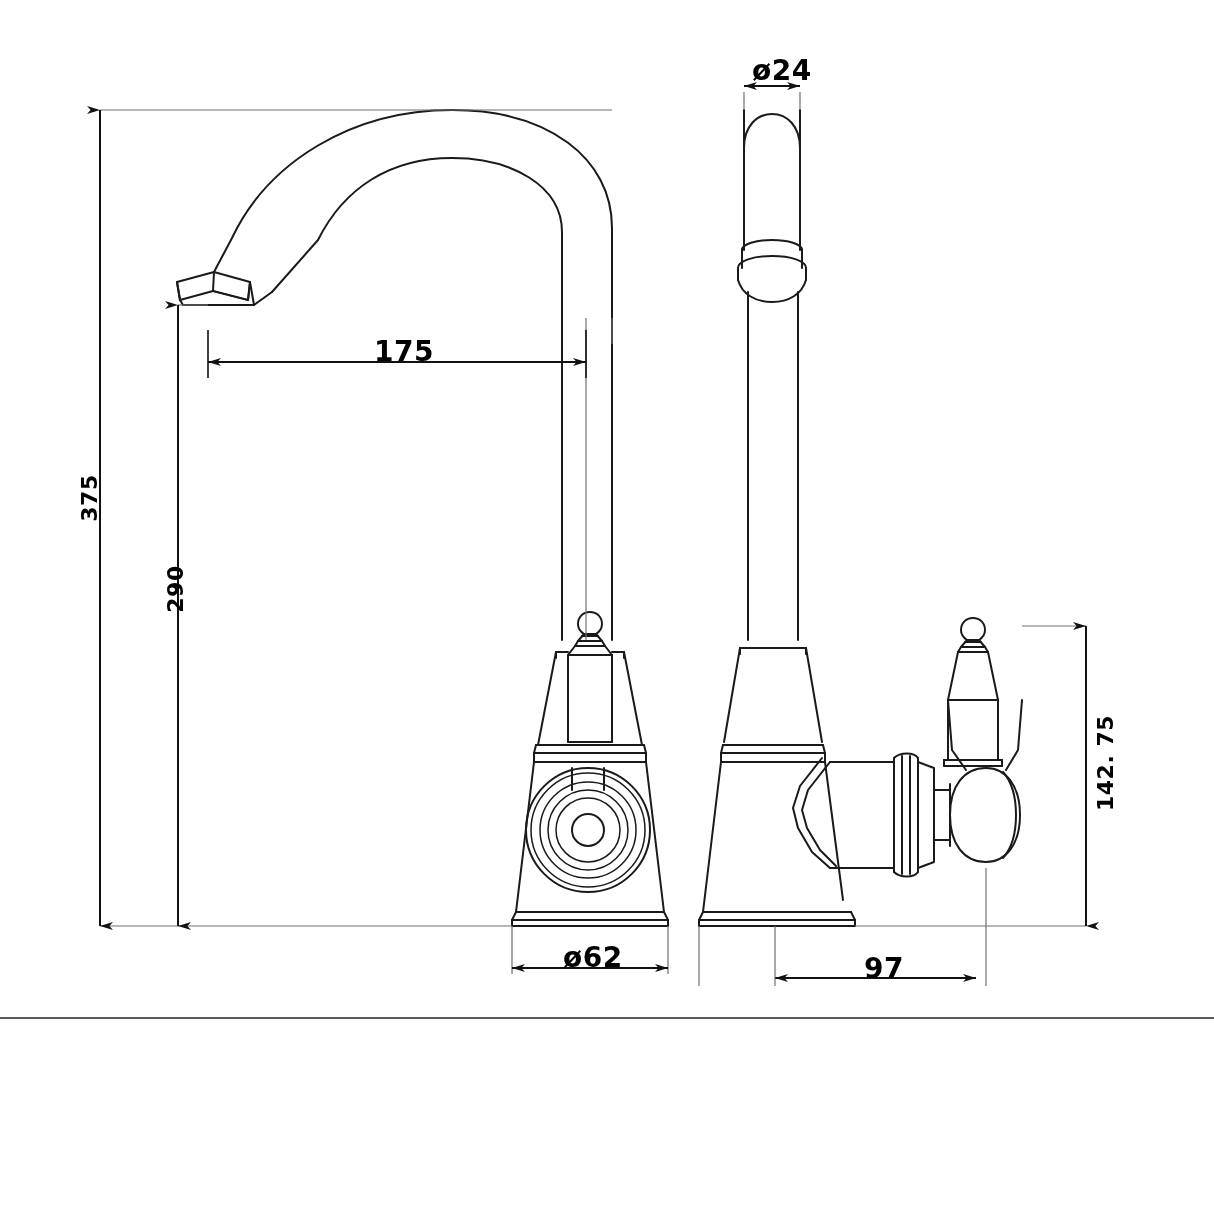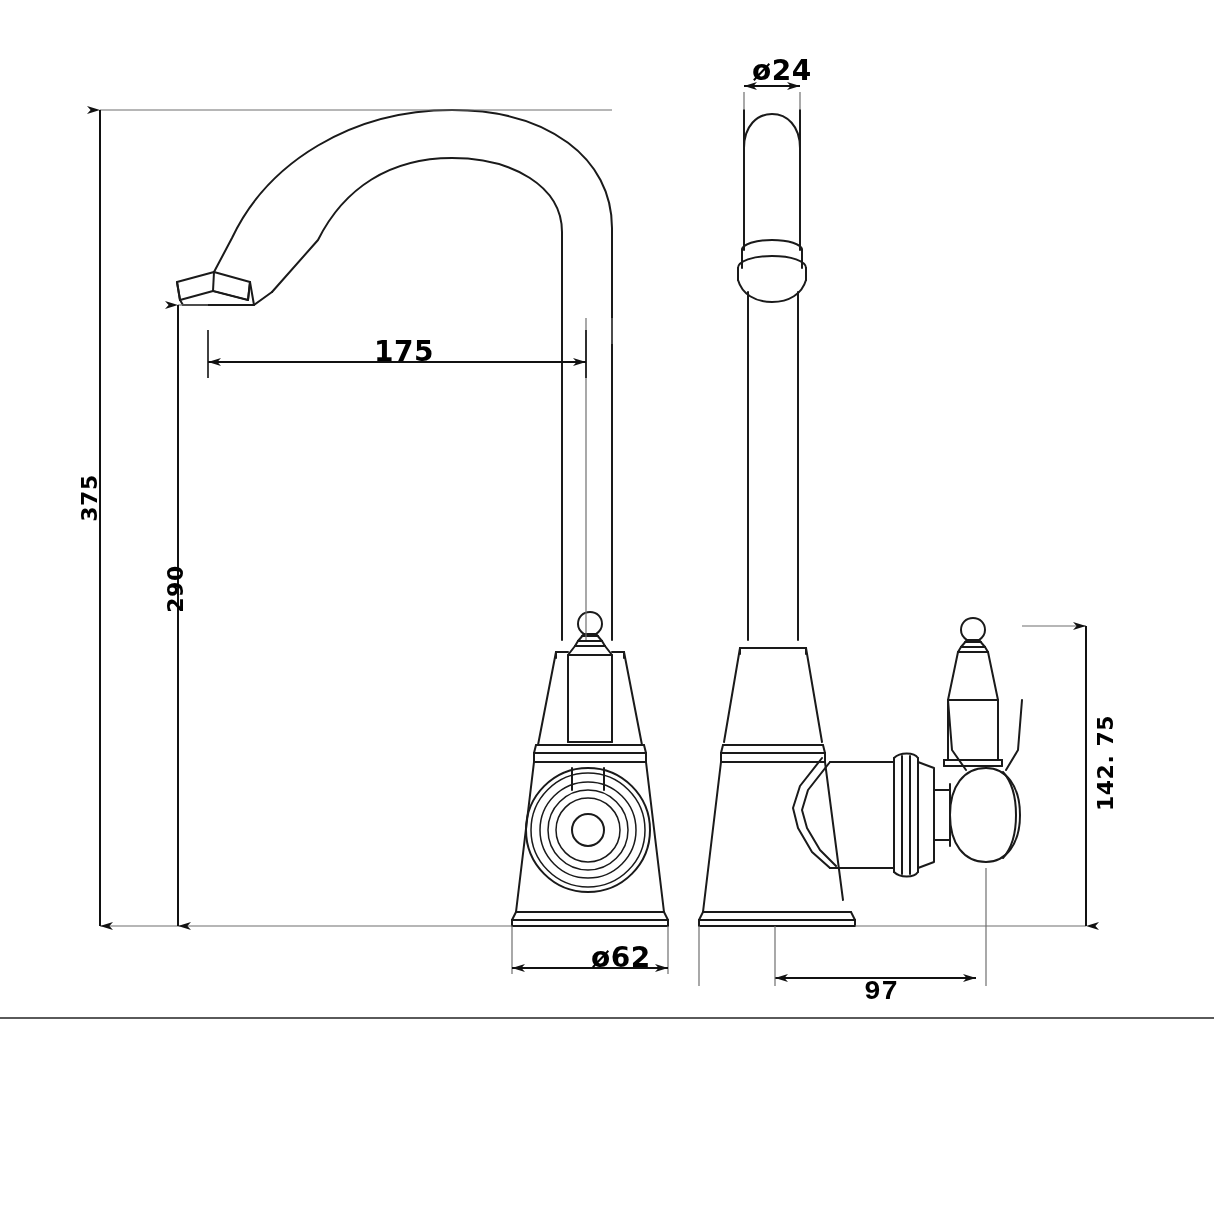--- a/index.html
+++ b/index.html
@@ -29,22 +29,22 @@
     letter-spacing:0.5px;
     line-height:1;
   }
   .dim-h{font-size:28px;}
   .dim-v{font-size:22px;transform-origin:50% 50%;}
 
   #dim-375{left:66px;top:487px;transform:rotate(-90deg);}
   #dim-290{left:152px;top:578px;transform:rotate(-90deg);}
   #dim-175{left:374px;top:338px;}
   #dim-d24{left:752px;top:57px;}
-  #dim-d62{left:563px;top:944px;margin-left:28px;}
-  #dim-97{left:864px;top:978px;font-family:Liberation Mono, monospace;}
+  #dim-d62{left:563px;top:944px;}
+  #dim-97{left:864px;top:955px;}
   #dim-14275{left:1058px;top:752px;transform:rotate(-90deg);}
 
   
   #footer-rule{
     position:absolute;left:0;top:1017px;width:1214px;height:2px;
     background:#5a5a5a;
   }
   #brand-area{
     position:absolute;left:0;top:1019px;width:1214px;height:195px;
   }

